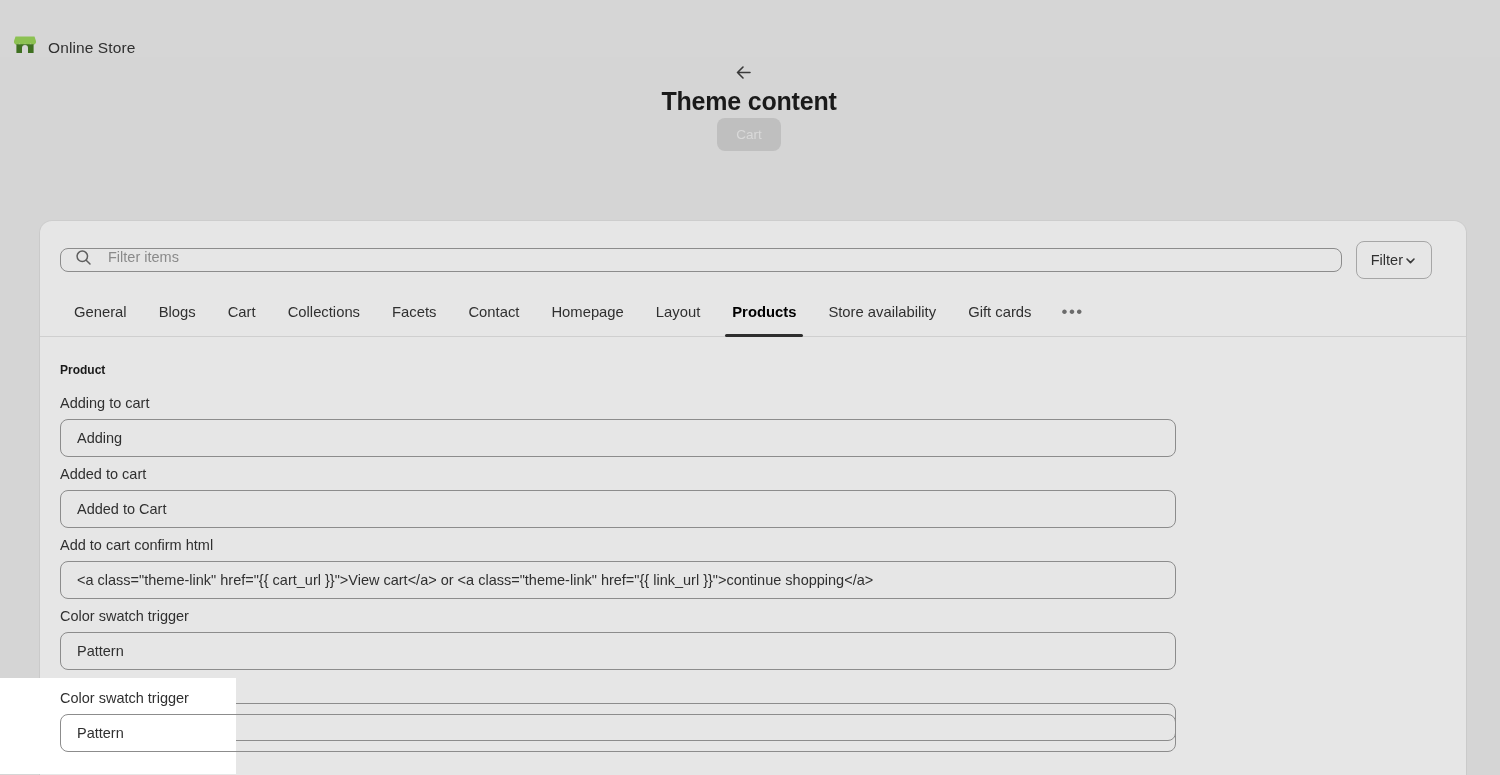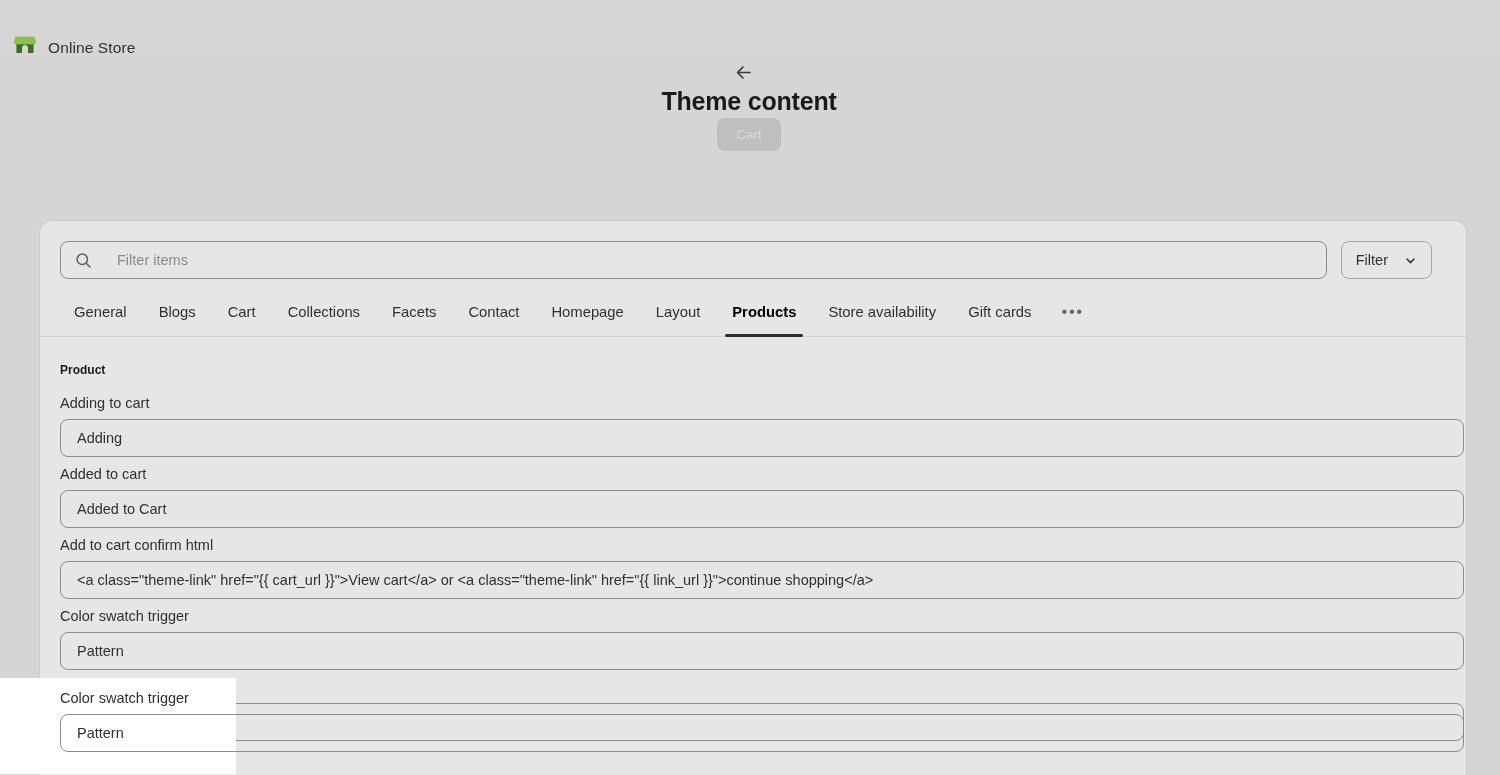--- a/index.html
+++ b/index.html
@@ -83,44 +83,44 @@
 
   .card-toolbar {
     display: flex;
     align-items: center;
     gap: 14px;
     padding: 20px 34px 0 20px;
   }
   .search-wrap {
     flex: 1;
     display: flex;
-    align-items: center;
-    gap: 25px;
-    height: 38px;
+    align-items: flex-start;
+    gap: 16px;
+    height: 24px;
     padding: 0 14px;
     border: 1px solid #8c8c8c;
     border-radius: 8px;
     background: transparent;
   }
   .search-wrap svg { flex: 0 0 auto; display: block; }
   .search-input {
     flex: 1;
     border: none;
     outline: none;
     background: transparent;
     font-family: inherit;
     font-size: 14.5px;
     color: #303030;
   }
   .search-input::placeholder { color: #8a8a8a; }
 
   .filter-btn {
     display: flex;
     align-items: center;
-    gap: 16px;
+    gap: 1px;
     height: 38px;
     padding: 0 14px;
     border: 1px solid #a6a6a6;
     border-radius: 8px;
     background: transparent;
     font-family: inherit;
     font-size: 14.5px;
     color: #303030;
     cursor: pointer;
   }
@@ -177,21 +177,21 @@
     margin-bottom: 18px;
   }
   .field { margin-bottom: 9px; }
   .field-label {
     font-size: 14.5px;
     color: #303030;
     margin-bottom: 8px;
     display: block;
   }
   .field-input {
-    width: 1404px;
+    width: 1116px;
     height: 38px;
     border: 1px solid #8c8c8c;
     border-radius: 8px;
     background: transparent;
     font-family: inherit;
     font-size: 14.5px;
     color: #303030;
     padding: 0 16px;
     outline: none;
     display: block;

